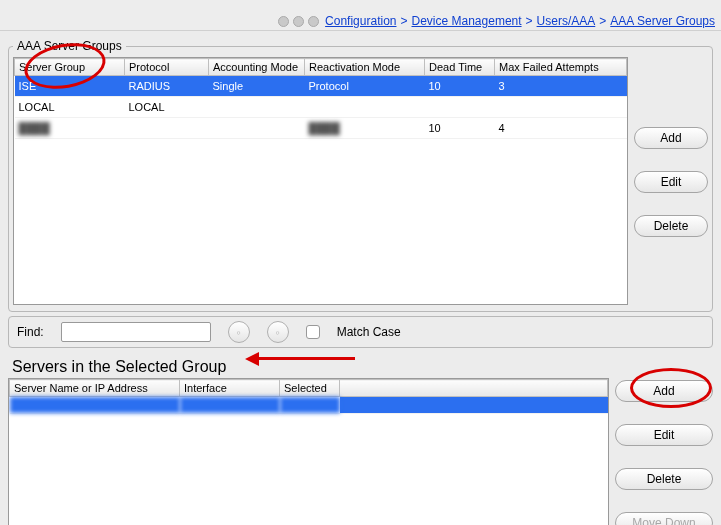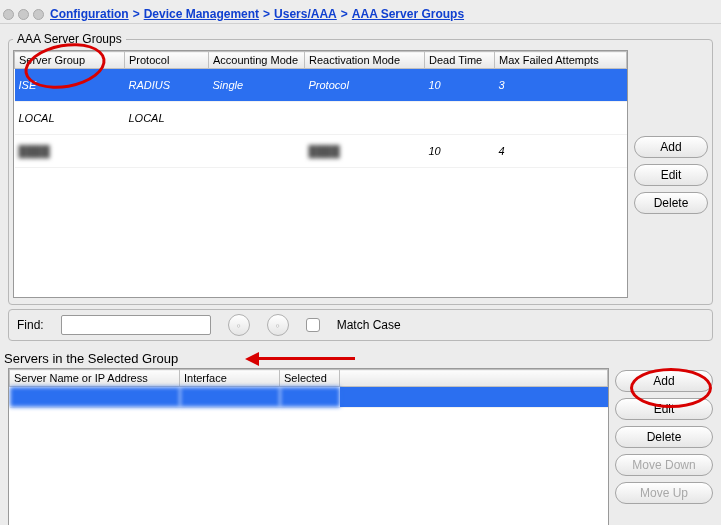--- a/index.html
+++ b/index.html
@@ -5,76 +5,77 @@
   * { box-sizing: border-box; margin: 0; padding: 0; }
   body {
     font-family: "Lucida Grande", Arial, sans-serif;
     font-size: 12px;
     background: #ececec;
     width: 721px; height: 525px;
     overflow: hidden;
   }
   .breadcrumb {
     display: flex; align-items: center;
-    padding: 7px 6px 2px 3px;
+    padding: 14px 6px 2px 3px;
     background: #ededed;
     border-bottom: 1px solid #d0d0d0;
-    font-weight: bold;
+    font-weight: normal;
     font-size: 12px;
+    justify-content: flex-end;
   }
   .traffic { display:flex; gap:4px; margin-right:6px; }
   .dot { width:11px; height:11px; border-radius:50%; background:#c9c9c9; border:1px solid #aaa; }
   .breadcrumb a { color:#1040d0; text-decoration: underline; cursor:pointer; }
   .sep { color:#1040d0; padding:0 4px; }
   .crumb-current { color:#1040d0; text-decoration: underline; }
   fieldset {
     border:1px solid #b8b8b8;
     margin:8px 8px 4px 8px;
     padding:4px 4px 6px 4px;
     background:#ececec;
     border-radius:4px;
   }
   fieldset legend { font-size:12px; padding:0 4px; }
   .content { display:flex; gap:6px;align-items:center; }
   .table-wrap { flex:1; background:#fff; border:1px solid #999; height:248px; overflow:hidden; }
-  .actions { width:74px; display:flex; flex-direction:column; gap:6px; padding-top:2px;}
+  .actions { width:74px; display:flex; flex-direction:column; gap:22px; padding-top:2px;}
   .actions.small { width:98px; }
   button.mac {
     font-size:12px;
     background:linear-gradient(#ffffff,#e6e6e6);
     border:1px solid #a5a5a5;
     border-radius:11px;
     height:22px;
     padding:0 10px;
     cursor:pointer;
   }
   button.mac:disabled { color:#a8a8a8; }
   table { width:100%; border-collapse:collapse; font-size:11px; table-layout:fixed; }
   th {
     text-align:left;
     background:linear-gradient(#fdfdfd,#e7e7e7);
     border:1px solid #bfbfbf;
     padding:2px 4px;
     font-weight:normal;
     font-size:11px;
   }
-  td { padding:10px 4px; border-bottom:1px solid #f1f1f1; height:17px;font-style:italic; }
+  td { padding:4px 4px; border-bottom:1px solid #f1f1f1; height:17px; }
   tr.selected td { background:#2b6ff0; color:#fff; }
   .blur { filter: blur(2px); color:#555; }
   .findbar {
     margin:0 8px 10px 8px;
     border:1px solid #b8b8b8;
     background:#ececec;
     border-radius:4px;
     padding:4px 8px;
     display:flex; align-items:center; gap:17px; font-size:12px;
   }
   .findbar input[type="text"]{ width:150px; height:20px; border:1px solid #999; border-radius:2px; background:#fff; }
   .round { width:22px; height:22px; border-radius:50%; border:1px solid #b0b0b0; background:linear-gradient(#fff,#e5e5e5); display:flex; align-items:center; justify-content:center; color:#bababa; font-size:13px;}
-  .section-label { font-size:13px; margin:4px 8px 2px 4px; font-weight:bold; font-weight:normal;}
+  .section-label { font-size:16px; margin:4px 8px 2px 12px; font-weight:bold; font-weight:normal;}
   .bottom { display:flex; gap:6px; margin:2px 8px 0 8px; }
   .bottom .table-wrap { height:179px; }
   
   .annot { position:absolute; pointer-events:none; }
   .ellipse { border:3px solid #d80000; border-radius:50%; }
   .arrow-line { position:absolute; height:3px; background:#d80000; }
   .arrow-head { position:absolute; width:0; height:0; border-top:7px solid transparent; border-bottom:7px solid transparent; border-right:14px solid #d80000; }
   .checkbox { width:14px;height:14px;border:1px solid #999;border-radius:3px;background:#fff;display:inline-block; vertical-align:middle;}
 </style>
 </head>

